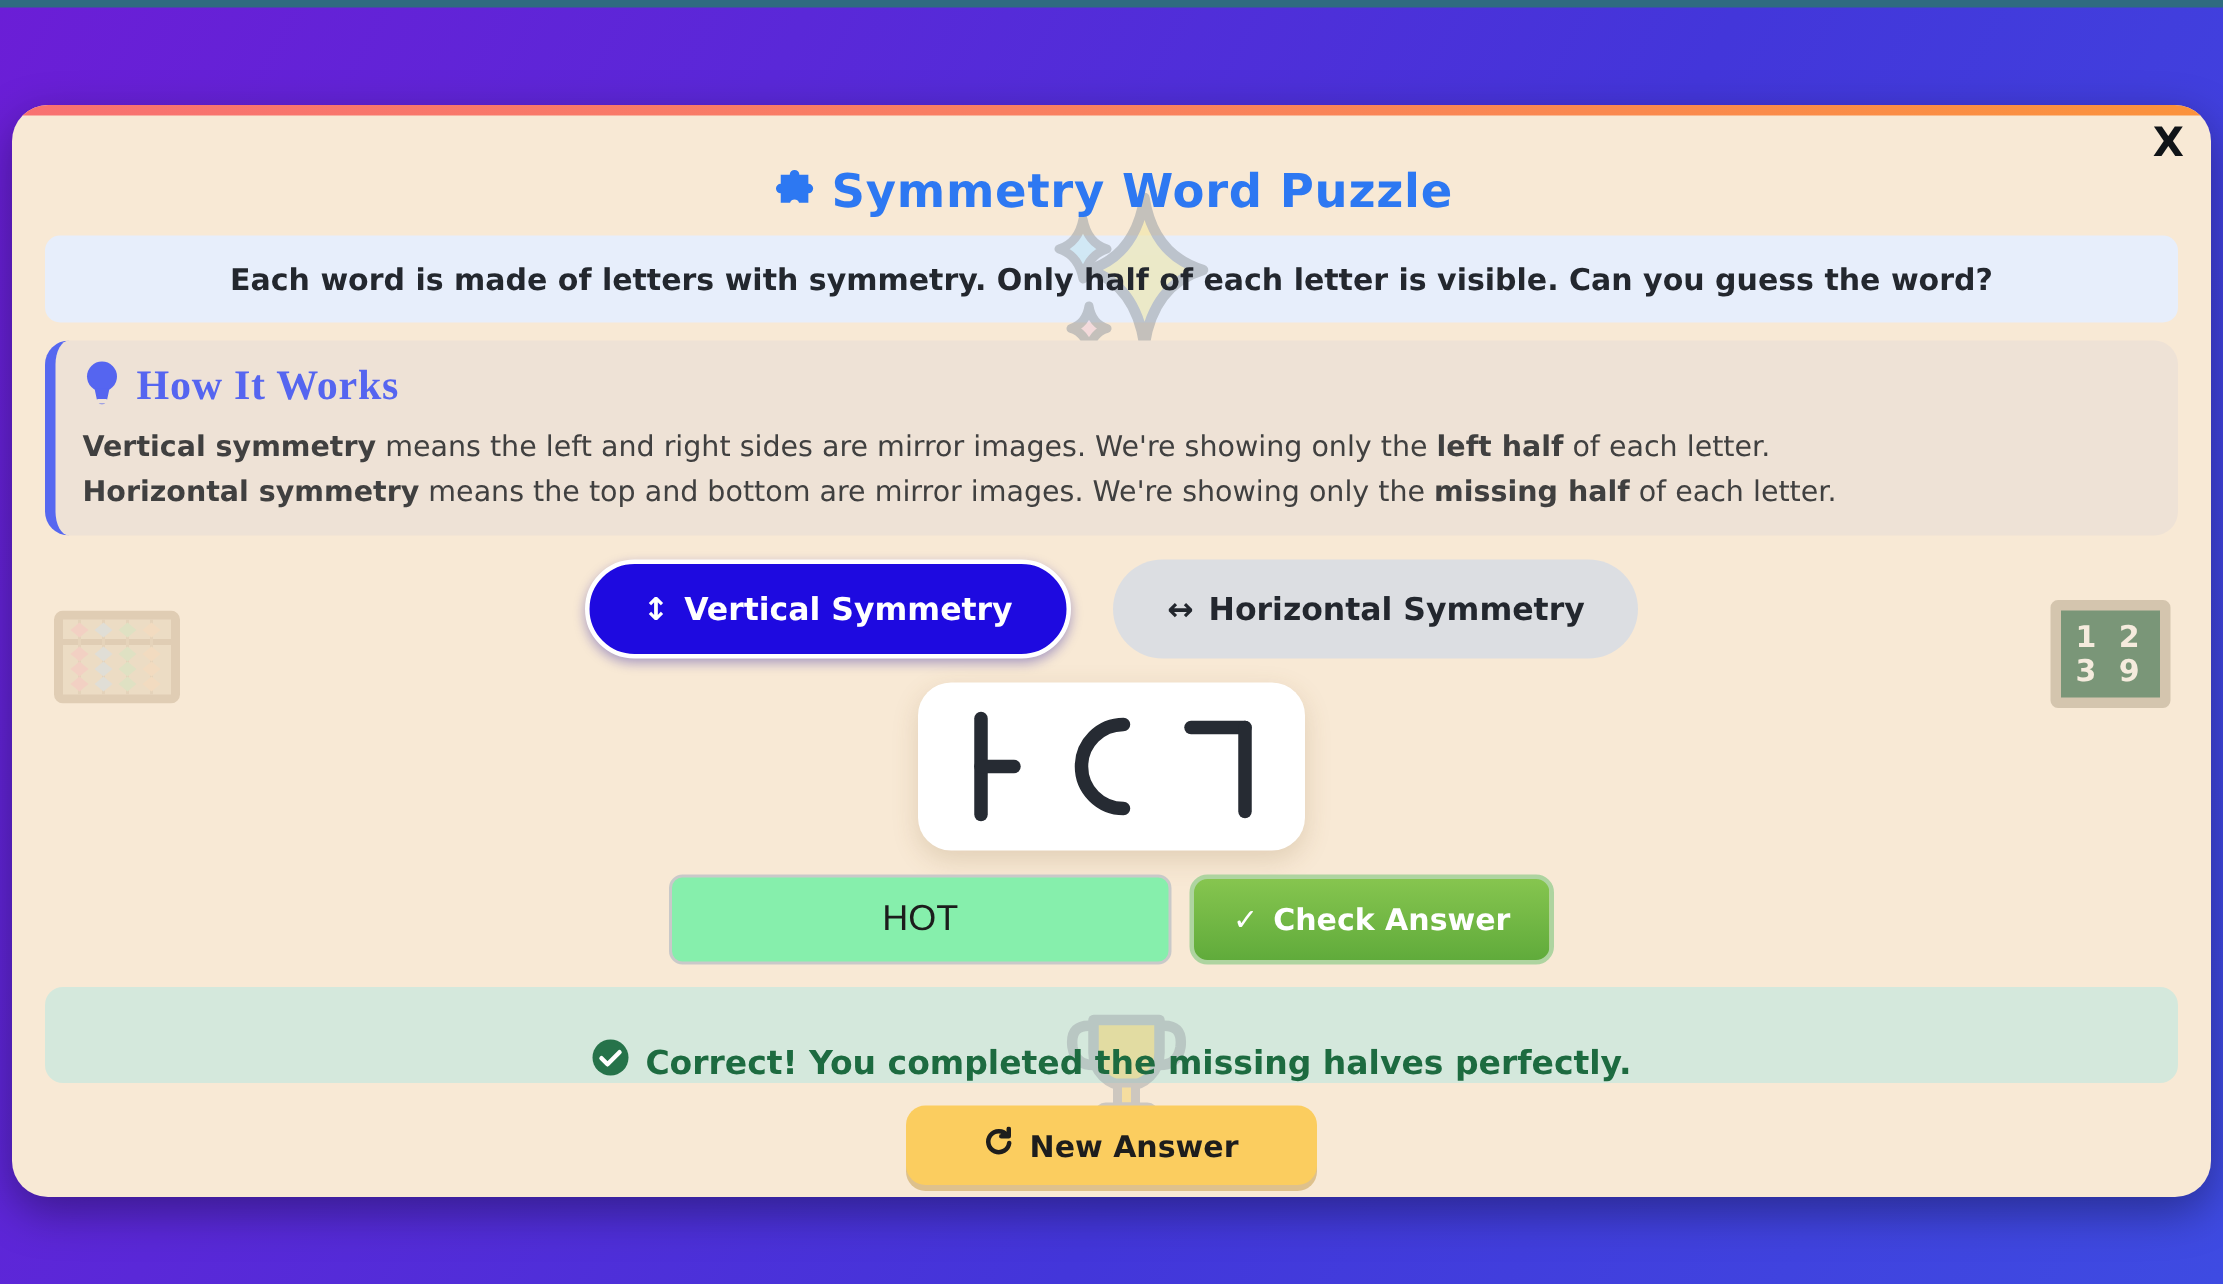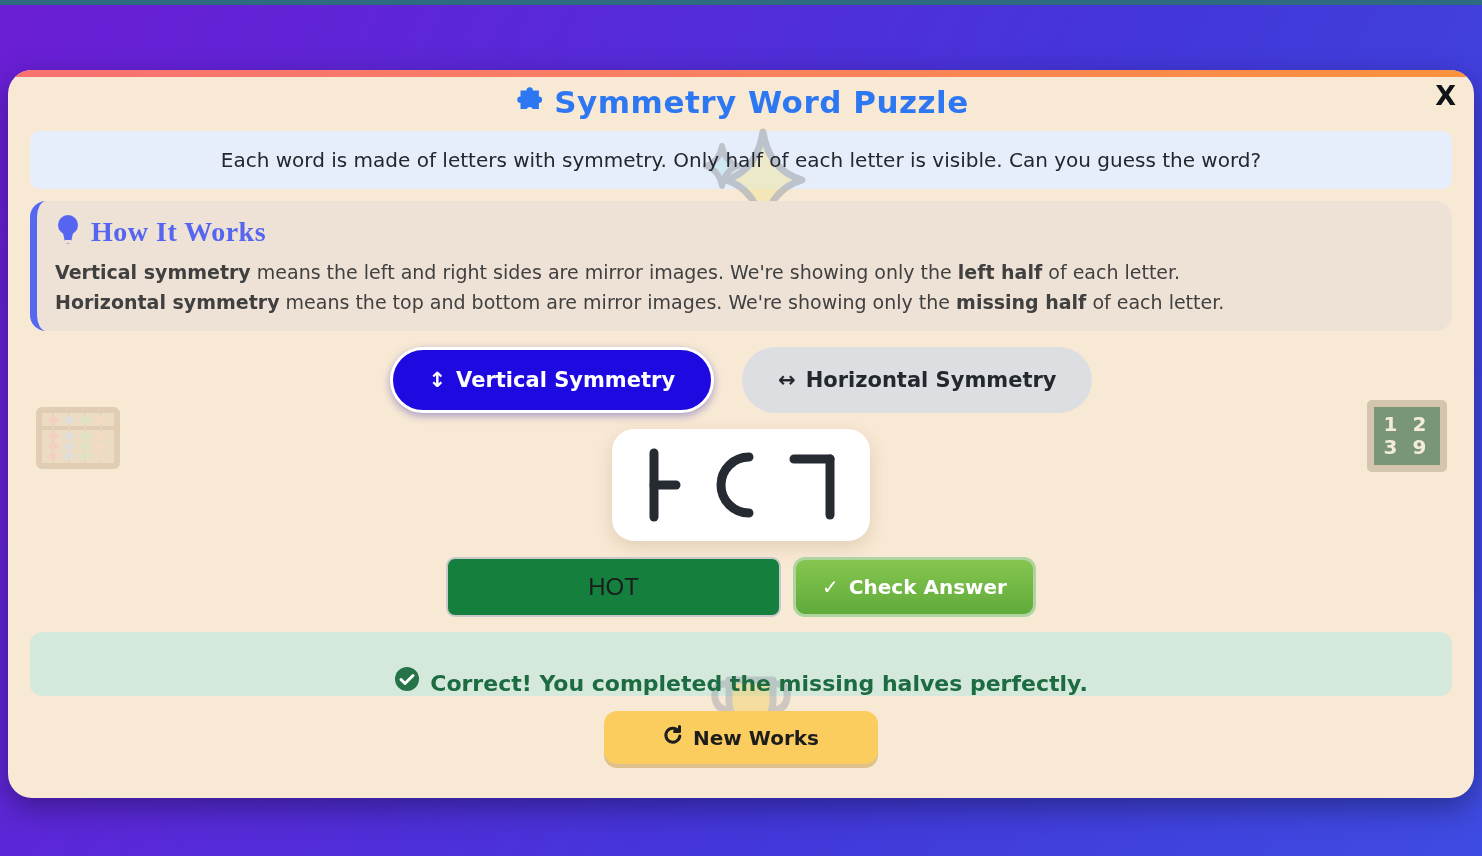--- a/index.html
+++ b/index.html
@@ -23,30 +23,30 @@
     height:7px; width:100%;
     background:linear-gradient(90deg,#f87171 0%,#f97f62 45%,#fb923c 100%);
   }
   .close-btn {
     position:absolute; top:12px; right:18px; font-size:27px; font-weight:bold;
     color:#101418; background:none; border:none; cursor:pointer; line-height:1;
     font-family:"DejaVu Sans", sans-serif; z-index:6;
   }
   
   .header-row {
-    margin-top:4px; display:flex; align-items:center; justify-content:center; gap:9px;
+    margin-top:30px; display:flex; align-items:center; justify-content:center; gap:9px;
     height:42px; position:relative; z-index:2;
   }
   .title { font-size:31px; font-weight:bold; color:#2d78f2; letter-spacing:.5px; }
   
   .subtitle-bar {
     margin:8px 22px 0 22px; height:58px; background:#e7eefb; border-radius:10px;
     display:flex; align-items:center; justify-content:center; position:relative;
   }
-  .subtitle-text { font-size:20px; color:#23272e; position:relative; z-index:2; }
+  .subtitle-text { font-size:20px; color:#23272e; position:relative; z-index:2;font-weight:bold; }
   .sparkle-deco { position:absolute; left:692px; top:48px; z-index:1; opacity:.55; pointer-events:none; }
   
   .how-box {
     margin:12px 22px 0 22px; background:#eee2d6;
     border-left:7px solid #5668f0; border-radius:16px;
     padding:12px 22px 18px 18px; position:relative; z-index:2;
   }
   .how-heading { display:flex; align-items:center; gap:10px; margin-bottom:10px; }
   .how-title { font-size:28px; font-weight:bold; color:#5565f0; letter-spacing:.5px;font-family:Liberation Serif, serif; }
   .how-line { font-size:19px; color:#404040; margin-top:8px; }
@@ -66,21 +66,21 @@
   
   .letters-wrap { margin-top:16px; display:flex; justify-content:center; position:relative; z-index:2; }
   .letters-card {
     width:258px; height:112px; background:#fff; border-radius:22px;
     box-shadow:0 6px 18px rgba(120,90,40,.18);
     display:flex; align-items:center; justify-content:center;
   }
   
   .answer-row { margin-top:16px; display:flex; justify-content:center; gap:12px; position:relative; z-index:2; }
   .answer-input {
-    width:335px; height:60px; background:#15803d; border:2px solid #c9c9c9; border-radius:9px;
+    width:335px; height:60px; background:#86efac; border:2px solid #c9c9c9; border-radius:9px;
     text-align:center; font-size:24px; color:#1c1c1c;
     font-family:"Liberation Sans", sans-serif; outline:none;
   }
   .check-btn {
     height:60px; padding:0 26px; border-radius:12px; cursor:pointer;
     background:linear-gradient(180deg,#86c54f 0%,#60ab3b 100%);
     border:3px solid #aed4a0; color:#fff; font-size:20px; font-weight:bold;
     font-family:"DejaVu Sans", sans-serif; display:flex; align-items:center; gap:10px;
   }
   
@@ -220,21 +220,21 @@
   </div>
 
   <div class="new-row">
     <button class="new-btn">
       <span>
         <svg width="20" height="20" viewBox="0 0 20 20">
           <path d="M15.5 6 A7 7 0 1 0 16.8 11" stroke="#1d1d1d" stroke-width="3" fill="none" stroke-linecap="round"></path>
           <path d="M16.5 1.5 v5 h-5" fill="none" stroke="#1d1d1d" stroke-width="3" stroke-linecap="round" stroke-linejoin="round"></path>
         </svg>
       </span>
-      <span>New Works</span>
+      <span>New Answer</span>
     </button>
   </div>
 
   <div class="abacus-deco">
     <svg width="84" height="62" viewBox="0 0 84 62">
       <rect x="3" y="3" width="78" height="56" fill="#d8c5a6" stroke="#b49a78" stroke-width="6" rx="3"></rect>
       <line x1="6" y1="21" x2="78" y2="21" stroke="#b49a78" stroke-width="4"></line>
       <g stroke="#c2ab8a" stroke-width="2">
         <line x1="17" y1="6" x2="17" y2="56"></line>
           <line x1="33" y1="6" x2="33" y2="56"></line>

